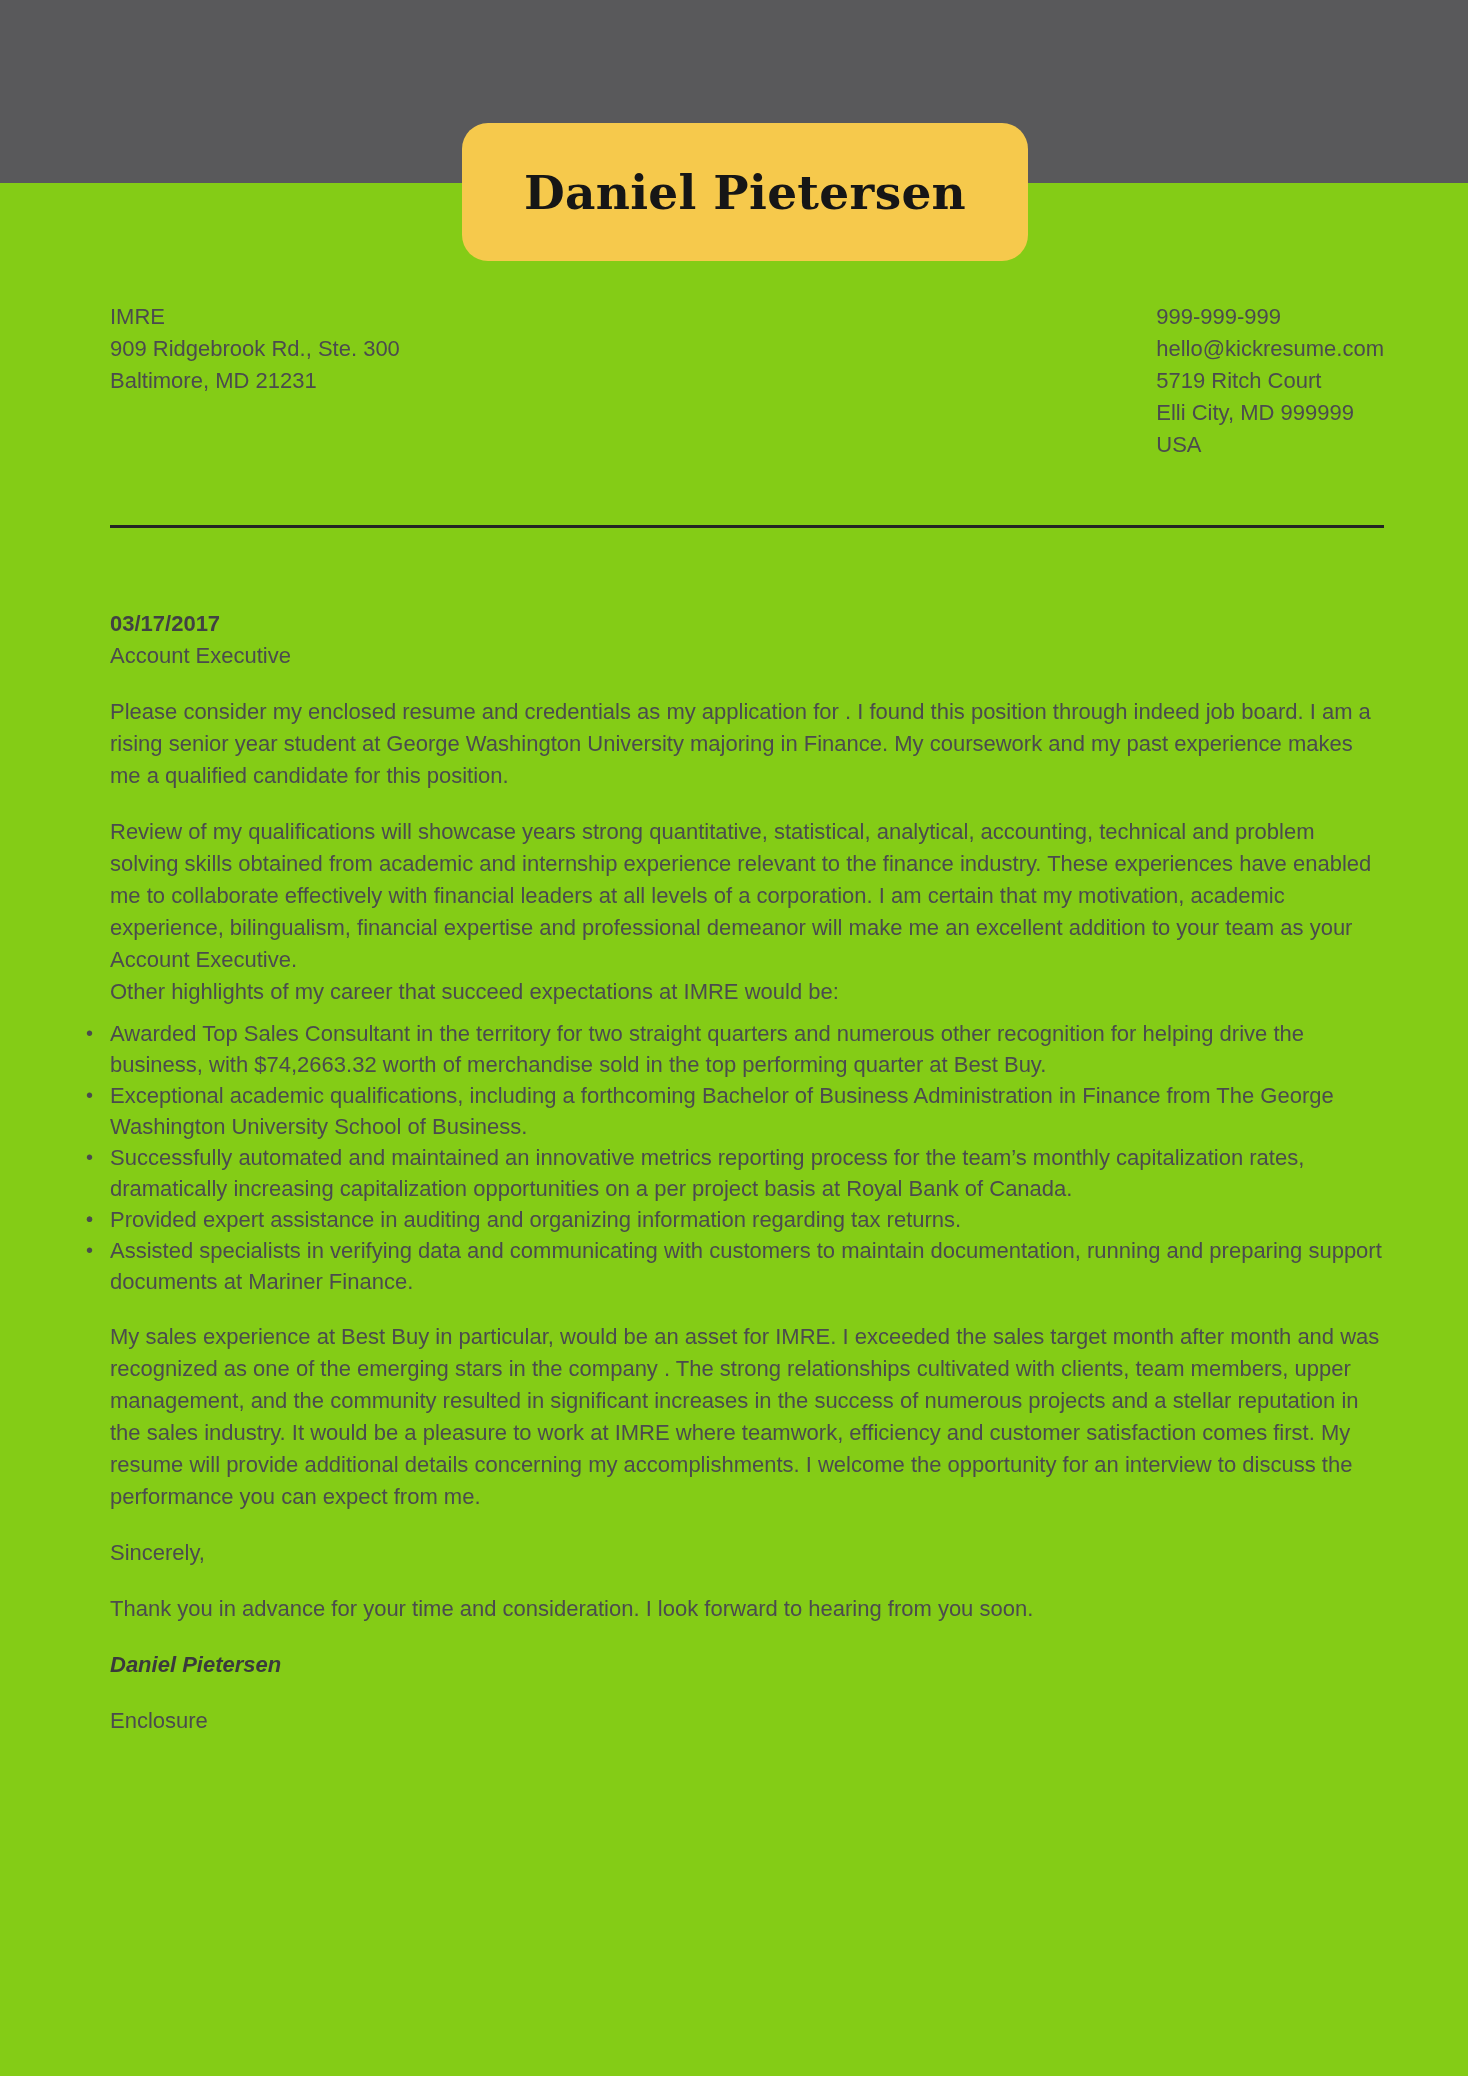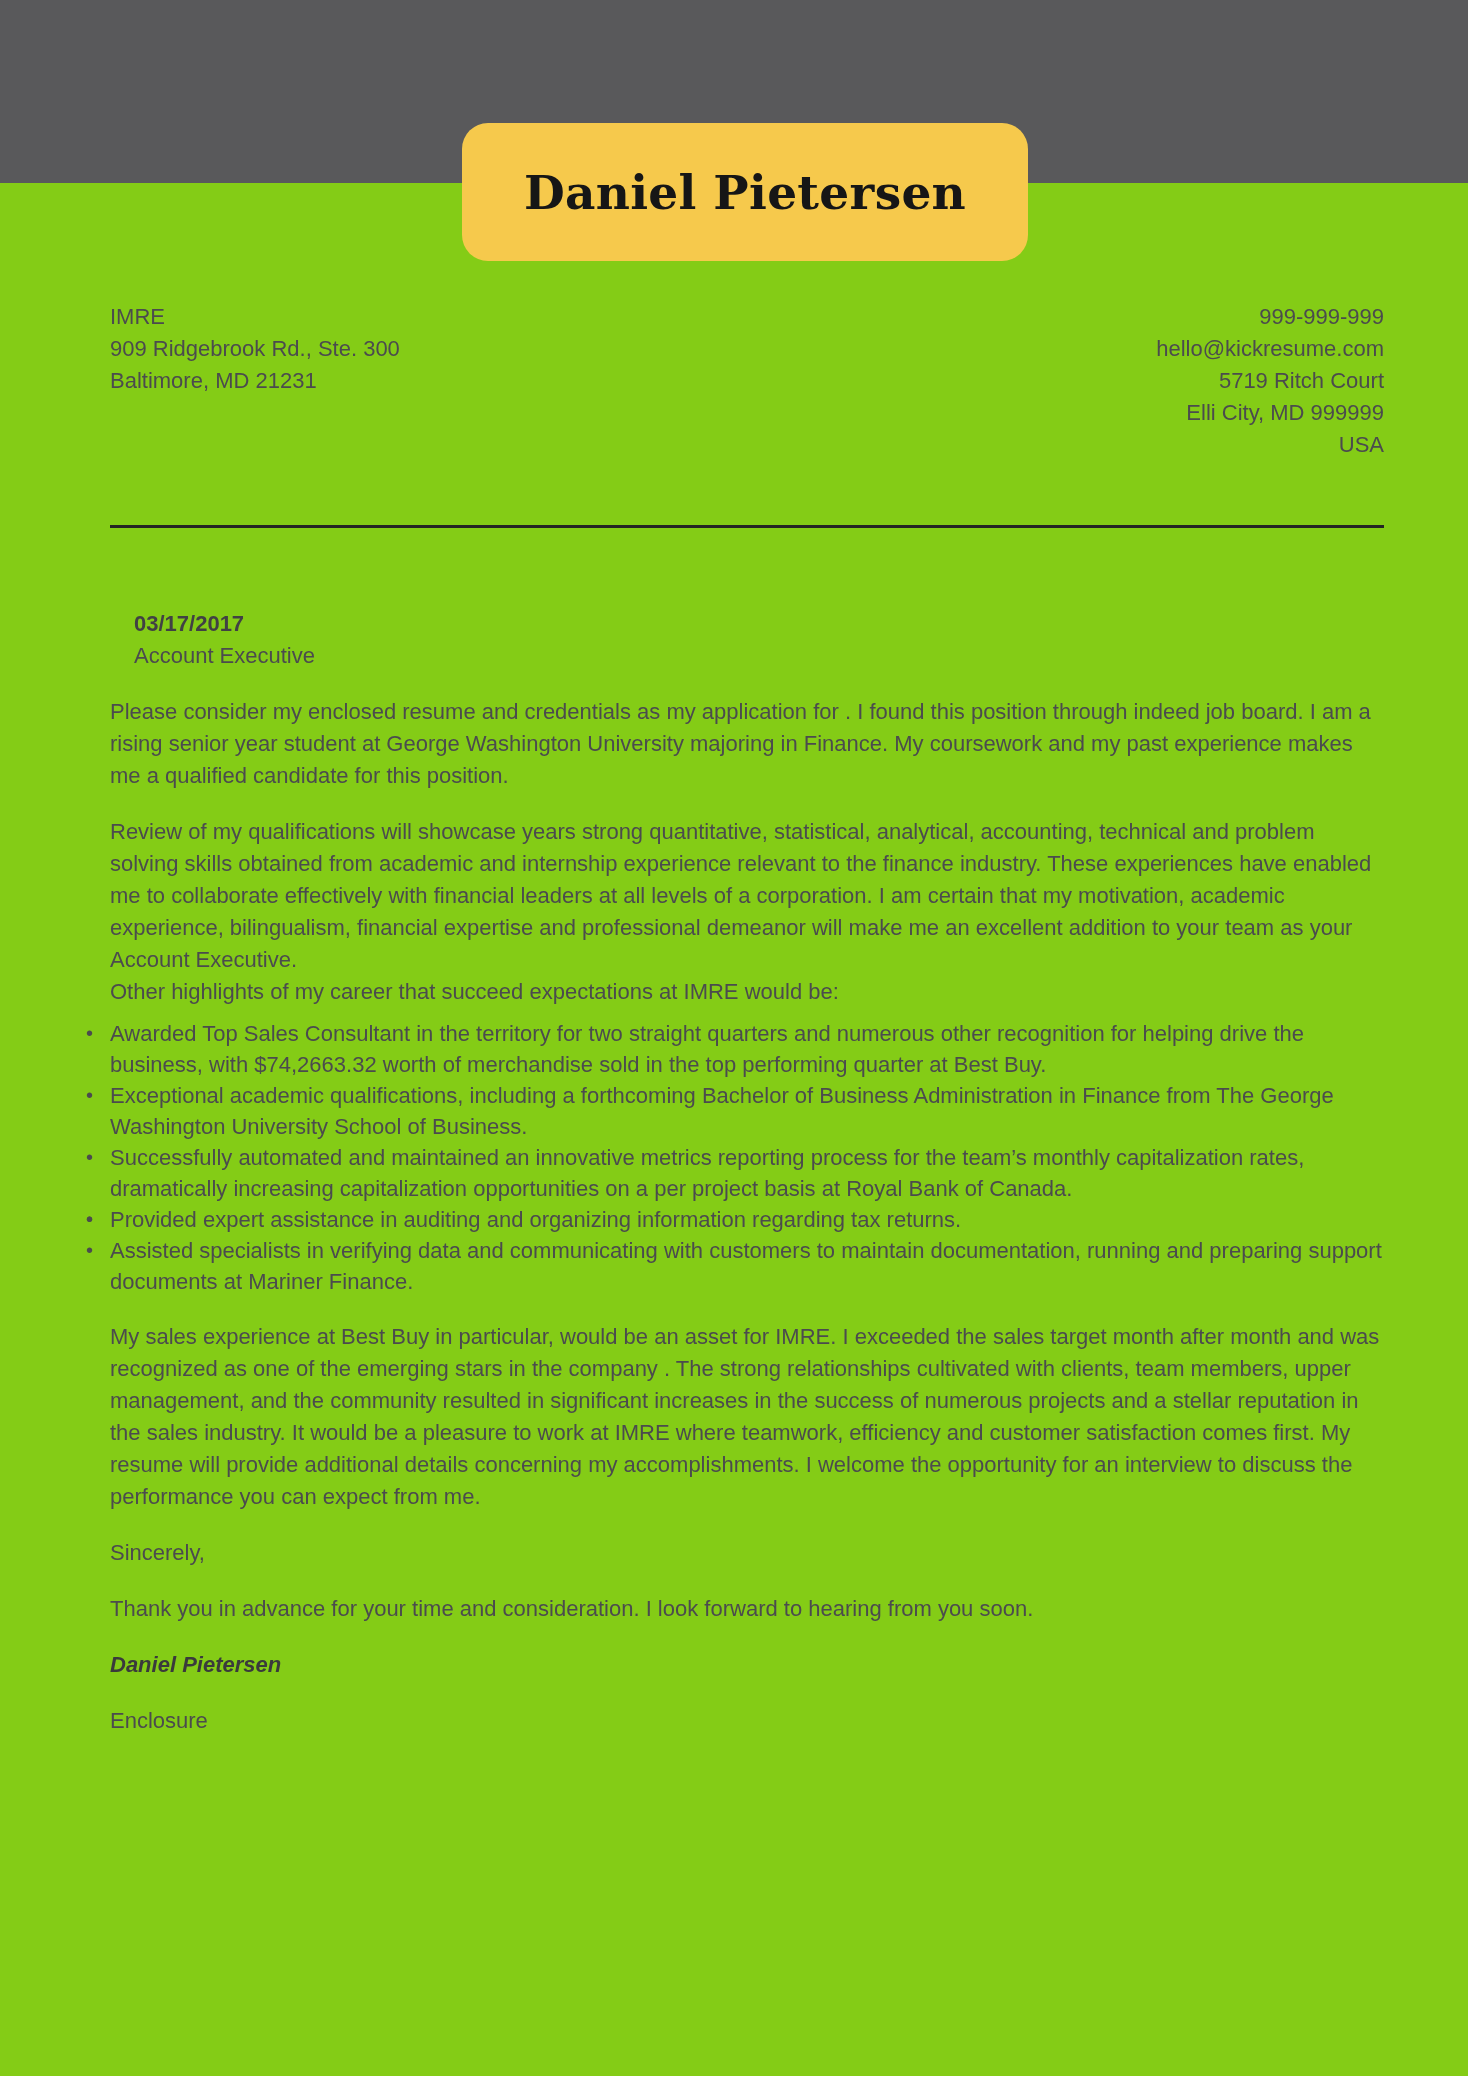--- a/index.html
+++ b/index.html
@@ -25,26 +25,26 @@
     font-weight:bold;
     font-size:47px;
     letter-spacing:0.3px;
     color:#161616;
   }
   .content { padding:0 84px 0 110px; font-size:22px; line-height:32px; }
   .contact-row {
     margin-top:118px;
     display:flex; justify-content:space-between; align-items:flex-start;
   }
-  .contact-right { text-align:right; }
+  .contact-right { text-align:left; }
   .divider {
     border:none; margin:64px 0 0 0;
     border-top:3px solid #242424;
   }
-  .date-block { margin-top:80px;margin-left:24px; }
+  .date-block { margin-top:80px; }
   .date { font-weight:bold; color:#414144; }
   p.para { margin:24px 0 0 0; }
   p.tight { margin:0; }
   ul.bullets {
     margin:10px 0 0 0; padding:0;
     list-style:none; line-height:31px;
   }
   ul.bullets li { position:relative; margin:0; }
   ul.bullets .dot {
     position:absolute; left:-24px; top:0;

